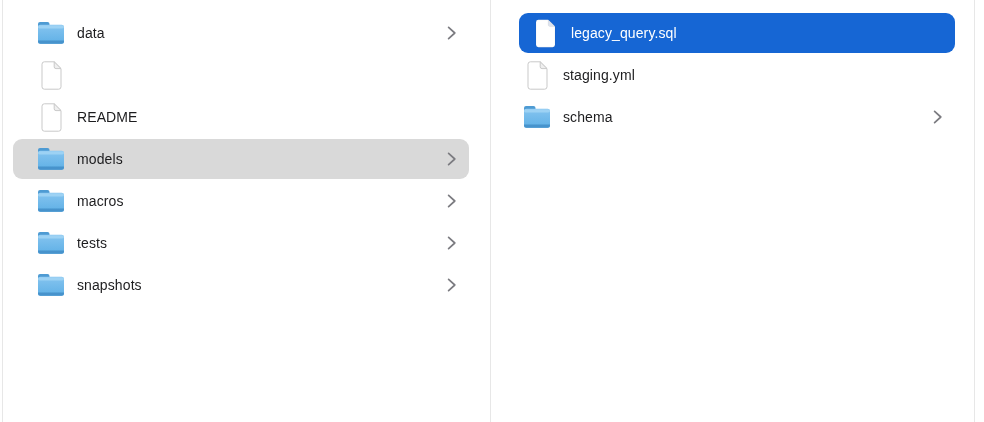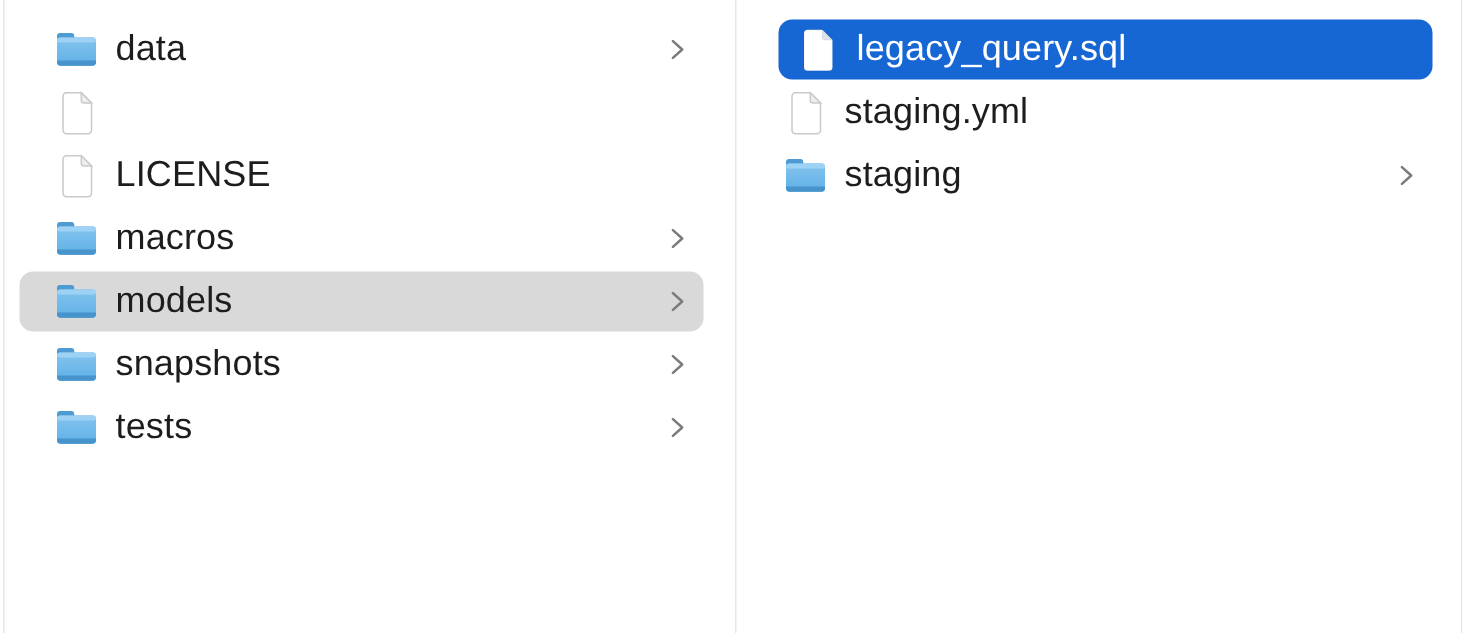--- a/index.html
+++ b/index.html
@@ -48,21 +48,21 @@
   .icon-box {
     width: 28px;
     height: 30px;
     display: flex;
     align-items: center;
     justify-content: center;
     margin-right: 12px;
     flex: 0 0 28px;
   }
   .label {
-    font-size: 24px;
+    font-size: 14px;
     color: var(--text, #1d1d1f);
     letter-spacing: 0.1px;
     white-space: nowrap;
     overflow: hidden;
     text-overflow: ellipsis;
   }
   .row.selected-blue .label { color: var(--selText, #ffffff); }
   .chevron {
     margin-left: auto;
     display: flex;
@@ -115,81 +115,81 @@
         </span>
 
   </div>
       <div class="row">
     <span class="icon-box">
           <svg width="23" height="29" viewBox="0 0 23 29">
             <path class="file-page" d="M2 3.2 A2.4 2.4 0 0 1 4.4 0.8 H14.2 L21 7.6 V25.8 A2.4 2.4 0 0 1 18.6 28.2 H4.4 A2.4 2.4 0 0 1 2 25.8 Z"></path>
             <path class="file-fold" d="M14.2 0.8 V5.8 A1.8 1.8 0 0 0 16 7.6 H21 Z"></path>
           </svg>
         </span>
-    <span class="label">LICENSE</span>
-
+    <span class="label">README</span>
+
+  </div>
+      <div class="row selected-gray">
+    <span class="icon-box">
+          <svg width="28" height="24" viewBox="0 0 28 24">
+            <rect x="1" y="1" width="11.5" height="9" rx="2" fill="#4e9bd3"></rect>
+            <rect x="1" y="3.8" width="26" height="19" rx="2.4" fill="url(#folderGrad)"></rect>
+            <rect x="1" y="4.2" width="26" height="3.2" rx="1.6" fill="#9ed3f3" opacity="0.95"></rect>
+            <path d="M1 19.4 h26 v0.9 a2.5 2.5 0 0 1 -2.5 2.5 H3.5 A2.5 2.5 0 0 1 1 20.3 Z" fill="#4793cc"></path>
+          </svg>
+        </span>
+    <span class="label">models</span>
+    <span class="chevron">
+          <svg width="11" height="16" viewBox="0 0 11 16">
+            <path d="M2.6 2.4 L8.8 8 L2.6 13.6" fill="none" stroke="#7b7b80" stroke-width="1.7" stroke-linecap="round" stroke-linejoin="round"></path>
+          </svg>
+        </span>
   </div>
       <div class="row">
     <span class="icon-box">
           <svg width="28" height="24" viewBox="0 0 28 24">
             <rect x="1" y="1" width="11.5" height="9" rx="2" fill="#4e9bd3"></rect>
             <rect x="1" y="3.8" width="26" height="19" rx="2.4" fill="url(#folderGrad)"></rect>
             <rect x="1" y="4.2" width="26" height="3.2" rx="1.6" fill="#9ed3f3" opacity="0.95"></rect>
             <path d="M1 19.4 h26 v0.9 a2.5 2.5 0 0 1 -2.5 2.5 H3.5 A2.5 2.5 0 0 1 1 20.3 Z" fill="#4793cc"></path>
           </svg>
         </span>
     <span class="label">macros</span>
     <span class="chevron">
           <svg width="11" height="16" viewBox="0 0 11 16">
             <path d="M2.6 2.4 L8.8 8 L2.6 13.6" fill="none" stroke="#7b7b80" stroke-width="1.7" stroke-linecap="round" stroke-linejoin="round"></path>
           </svg>
         </span>
   </div>
-      <div class="row selected-gray">
-    <span class="icon-box">
-          <svg width="28" height="24" viewBox="0 0 28 24">
-            <rect x="1" y="1" width="11.5" height="9" rx="2" fill="#4e9bd3"></rect>
-            <rect x="1" y="3.8" width="26" height="19" rx="2.4" fill="url(#folderGrad)"></rect>
-            <rect x="1" y="4.2" width="26" height="3.2" rx="1.6" fill="#9ed3f3" opacity="0.95"></rect>
-            <path d="M1 19.4 h26 v0.9 a2.5 2.5 0 0 1 -2.5 2.5 H3.5 A2.5 2.5 0 0 1 1 20.3 Z" fill="#4793cc"></path>
-          </svg>
-        </span>
-    <span class="label">models</span>
+      <div class="row">
+    <span class="icon-box">
+          <svg width="28" height="24" viewBox="0 0 28 24">
+            <rect x="1" y="1" width="11.5" height="9" rx="2" fill="#4e9bd3"></rect>
+            <rect x="1" y="3.8" width="26" height="19" rx="2.4" fill="url(#folderGrad)"></rect>
+            <rect x="1" y="4.2" width="26" height="3.2" rx="1.6" fill="#9ed3f3" opacity="0.95"></rect>
+            <path d="M1 19.4 h26 v0.9 a2.5 2.5 0 0 1 -2.5 2.5 H3.5 A2.5 2.5 0 0 1 1 20.3 Z" fill="#4793cc"></path>
+          </svg>
+        </span>
+    <span class="label">tests</span>
     <span class="chevron">
           <svg width="11" height="16" viewBox="0 0 11 16">
             <path d="M2.6 2.4 L8.8 8 L2.6 13.6" fill="none" stroke="#7b7b80" stroke-width="1.7" stroke-linecap="round" stroke-linejoin="round"></path>
           </svg>
         </span>
   </div>
       <div class="row">
     <span class="icon-box">
           <svg width="28" height="24" viewBox="0 0 28 24">
             <rect x="1" y="1" width="11.5" height="9" rx="2" fill="#4e9bd3"></rect>
             <rect x="1" y="3.8" width="26" height="19" rx="2.4" fill="url(#folderGrad)"></rect>
             <rect x="1" y="4.2" width="26" height="3.2" rx="1.6" fill="#9ed3f3" opacity="0.95"></rect>
             <path d="M1 19.4 h26 v0.9 a2.5 2.5 0 0 1 -2.5 2.5 H3.5 A2.5 2.5 0 0 1 1 20.3 Z" fill="#4793cc"></path>
           </svg>
         </span>
     <span class="label">snapshots</span>
-    <span class="chevron">
-          <svg width="11" height="16" viewBox="0 0 11 16">
-            <path d="M2.6 2.4 L8.8 8 L2.6 13.6" fill="none" stroke="#7b7b80" stroke-width="1.7" stroke-linecap="round" stroke-linejoin="round"></path>
-          </svg>
-        </span>
-  </div>
-      <div class="row">
-    <span class="icon-box">
-          <svg width="28" height="24" viewBox="0 0 28 24">
-            <rect x="1" y="1" width="11.5" height="9" rx="2" fill="#4e9bd3"></rect>
-            <rect x="1" y="3.8" width="26" height="19" rx="2.4" fill="url(#folderGrad)"></rect>
-            <rect x="1" y="4.2" width="26" height="3.2" rx="1.6" fill="#9ed3f3" opacity="0.95"></rect>
-            <path d="M1 19.4 h26 v0.9 a2.5 2.5 0 0 1 -2.5 2.5 H3.5 A2.5 2.5 0 0 1 1 20.3 Z" fill="#4793cc"></path>
-          </svg>
-        </span>
-    <span class="label">tests</span>
     <span class="chevron">
           <svg width="11" height="16" viewBox="0 0 11 16">
             <path d="M2.6 2.4 L8.8 8 L2.6 13.6" fill="none" stroke="#7b7b80" stroke-width="1.7" stroke-linecap="round" stroke-linejoin="round"></path>
           </svg>
         </span>
   </div>
     </div>
   <div class="col col2" id="col-1">
       <div class="row selected-blue">
     <span class="icon-box">
@@ -213,21 +213,21 @@
   </div>
       <div class="row">
     <span class="icon-box">
           <svg width="28" height="24" viewBox="0 0 28 24">
             <rect x="1" y="1" width="11.5" height="9" rx="2" fill="#4e9bd3"></rect>
             <rect x="1" y="3.8" width="26" height="19" rx="2.4" fill="url(#folderGrad)"></rect>
             <rect x="1" y="4.2" width="26" height="3.2" rx="1.6" fill="#9ed3f3" opacity="0.95"></rect>
             <path d="M1 19.4 h26 v0.9 a2.5 2.5 0 0 1 -2.5 2.5 H3.5 A2.5 2.5 0 0 1 1 20.3 Z" fill="#4793cc"></path>
           </svg>
         </span>
-    <span class="label">staging</span>
+    <span class="label">schema</span>
     <span class="chevron">
           <svg width="11" height="16" viewBox="0 0 11 16">
             <path d="M2.6 2.4 L8.8 8 L2.6 13.6" fill="none" stroke="#7b7b80" stroke-width="1.7" stroke-linecap="round" stroke-linejoin="round"></path>
           </svg>
         </span>
   </div>
     </div>
   <div class="col-sliver"></div>
 </div>
 

